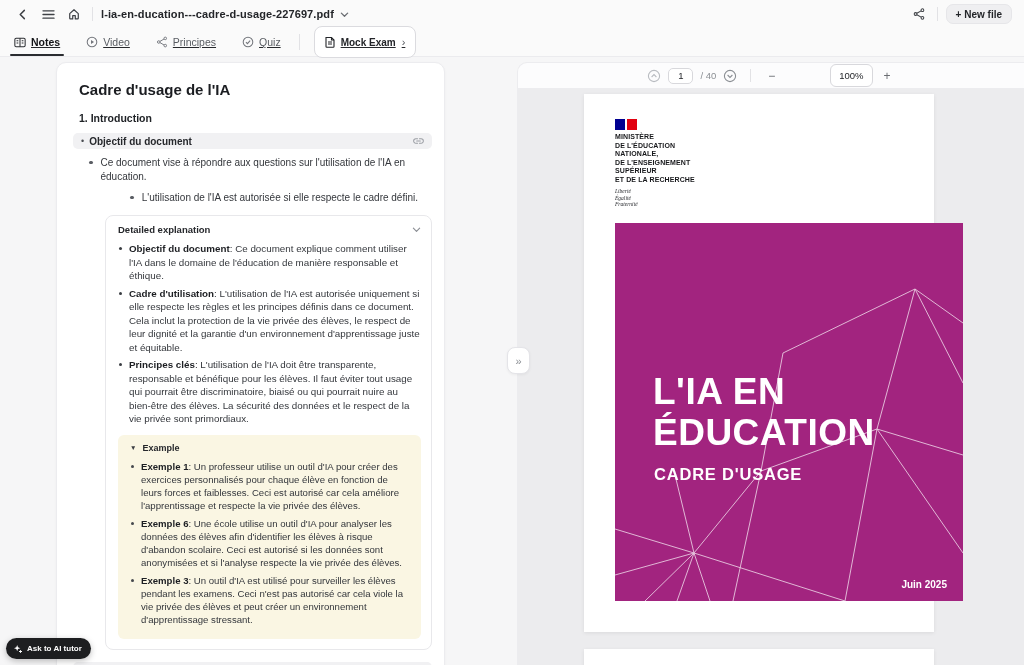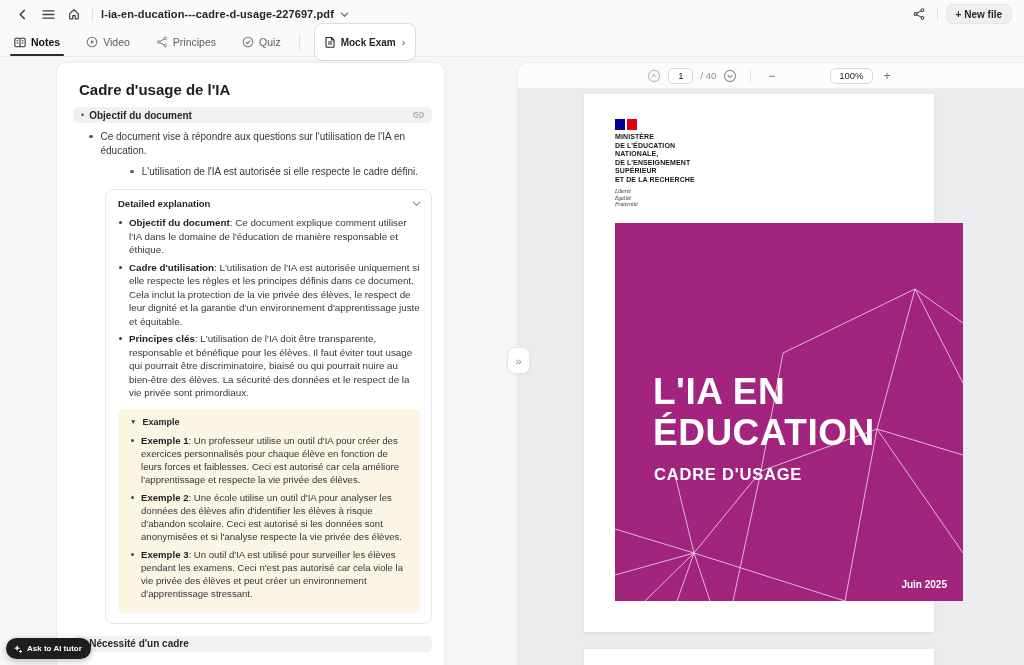--- a/index.html
+++ b/index.html
@@ -29,35 +29,36 @@
   .newfile-btn {
     display:flex; align-items:center; gap:4px; background:#efeff1; border:1px solid #e6e6e9;
     border-radius:7px; height:20px; padding:0 9px; font-size:10px; font-weight:700; color:#232529; cursor:pointer;
   }
 
   
   .tabbar {
     position:absolute; top:28px; left:0; right:0; height:29px;
     display:flex; align-items:center; padding:0 12px; background:#fafafa;
     border-bottom:1px solid #ebebee;
+    text-decoration:underline;
   }
   .tab {
     display:flex; align-items:center; gap:5px; height:100%; padding:0 2px;
     margin-right:22px; font-size:10.5px; color:#595d63; cursor:pointer; position:relative;
   }
   .tab .ticon { color:#73767c; }
   .tab.active { color:#141518; font-weight:700; }
   .tab.active .ticon { color:#2a2c30; }
   .tab.active::after {
     content:""; position:absolute; left:-2px; right:-2px; bottom:0; height:2px; background:#2a2c30; border-radius:2px;
   }
   .tab-vsep { width:1px; height:16px; background:#e2e2e5; margin:0 14px 0 -6px; }
   .mockexam-btn {
     display:flex; align-items:center; gap:6px; border:1px solid #dbdbdf; background:#fff;
-    border-radius:8px; height:38px; padding:15px 10px; font-size:10px; font-weight:700; color:#232529; cursor:pointer;
+    border-radius:8px; height:32px; padding:15px 10px; font-size:10px; font-weight:700; color:#232529; cursor:pointer;
   }
   .mockexam-btn .chev { color:#55585e; font-size:11px; font-weight:400; }
 
   
   .notes-card {
     position:absolute; left:56px; top:62px; width:389px; bottom:-10px;
     background:#ffffff; border:1px solid #ececef; border-radius:10px 10px 0 0;
     box-shadow:0 1px 3px rgba(0,0,0,.04);
     padding:16px 12px 0 16px; overflow:hidden;
   }
@@ -119,21 +120,21 @@
   .pt-icon { color:#b9bcc1; display:flex; cursor:pointer; }
   .pt-icon.enabled { color:#8b8f94; }
   .page-input {
     width:25px; height:16px; border:1px solid #d8d8dc; border-radius:5px; background:#fff;
     font-size:9.5px; text-align:center; color:#232529; font-family:"Liberation Sans",sans-serif;
   }
   .page-total { font-size:9.5px; color:#8b8f94; }
   .pt-vsep { width:1px; height:13px; background:#e2e2e5; margin:0 6px; }
   .zoom-minus, .zoom-plus { font-size:12px; color:#6a6d72; cursor:pointer; padding:0 4px; }
   .zoom-box {
-    border:1px solid #d8d8dc; border-radius:6px; background:#fff; height:16px;
+    border:1px solid #d8d8dc; border-radius:6px; background:#fff; height:23px;
     padding:0 8px; font-size:9.5px; color:#232529; display:flex; align-items:center; cursor:pointer;margin-left:44px;
   }
 
   .pdf-scroll { position:absolute; top:26px; left:0; right:0; bottom:0; }
   .pdf-page {
     position:absolute; left:66px; width:350px; background:#fff;
     box-shadow:0 1px 4px rgba(0,0,0,.08);
   }
   .page-1 { top:5px; height:538px; }
   .page-2 { top:560px; height:140px; }
@@ -241,20 +242,21 @@
         <path d="M1 1.5h5.5L9 4v6.5a.8.8 0 0 1-.8.8H1.8a.8.8 0 0 1-.8-.8z"></path>
         <path d="M6.5 1.5V4H9M3 6h4M3 8h4"></path>
       </svg>
     <span>Mock Exam</span>
     <span class="chev">›</span>
   </button>
 </div>
 
 <div class="notes-card">
   <div class="notes-title">Cadre d'usage de l'IA</div>
+  <div class="notes-h2">1. Introduction</div>
 
   <div class="sec-bar">
     <span class="sb-dot">•</span>
     <span class="sb-title">Objectif du document</span>
     <span class="link-ic">
       <svg width="11" height="8" viewBox="0 0 12 8" fill="none" stroke="currentColor" stroke-width="1.1" stroke-linecap="round">
           <path d="M5 1.5H3.2a2.5 2.5 0 0 0 0 5H5M7 1.5h1.8a2.5 2.5 0 0 1 0 5H7M4 4h4"></path>
         </svg>
     </span>
   </div>
@@ -298,21 +300,21 @@
         <span class="ex-tri">▼</span>
         <span class="ex-label">Example</span>
       </div>
       <div class="dlist">
         <div class="drow">
             <span class="ddot"></span>
             <span class="dtxt"><b>Exemple 1</b><span>: Un professeur utilise un outil d'IA pour créer des exercices personnalisés pour chaque élève en fonction de leurs forces et faiblesses. Ceci est autorisé car cela améliore l'apprentissage et respecte la vie privée des élèves.</span></span>
           </div>
         <div class="drow">
             <span class="ddot"></span>
-            <span class="dtxt"><b>Exemple 2</b><span>: Une école utilise un outil d'IA pour analyser les données des élèves afin d'identifier les élèves à risque d'abandon scolaire. Ceci est autorisé si les données sont anonymisées et si l'analyse respecte la vie privée des élèves.</span></span>
+            <span class="dtxt"><b>Exemple 6</b><span>: Une école utilise un outil d'IA pour analyser les données des élèves afin d'identifier les élèves à risque d'abandon scolaire. Ceci est autorisé si les données sont anonymisées et si l'analyse respecte la vie privée des élèves.</span></span>
           </div>
         <div class="drow">
             <span class="ddot"></span>
             <span class="dtxt"><b>Exemple 3</b><span>: Un outil d'IA est utilisé pour surveiller les élèves pendant les examens. Ceci n'est pas autorisé car cela viole la vie privée des élèves et peut créer un environnement d'apprentissage stressant.</span></span>
           </div>
       </div>
     </div>
   </div>
 
   <div class="sec-bar" style="margin-top:12px">

